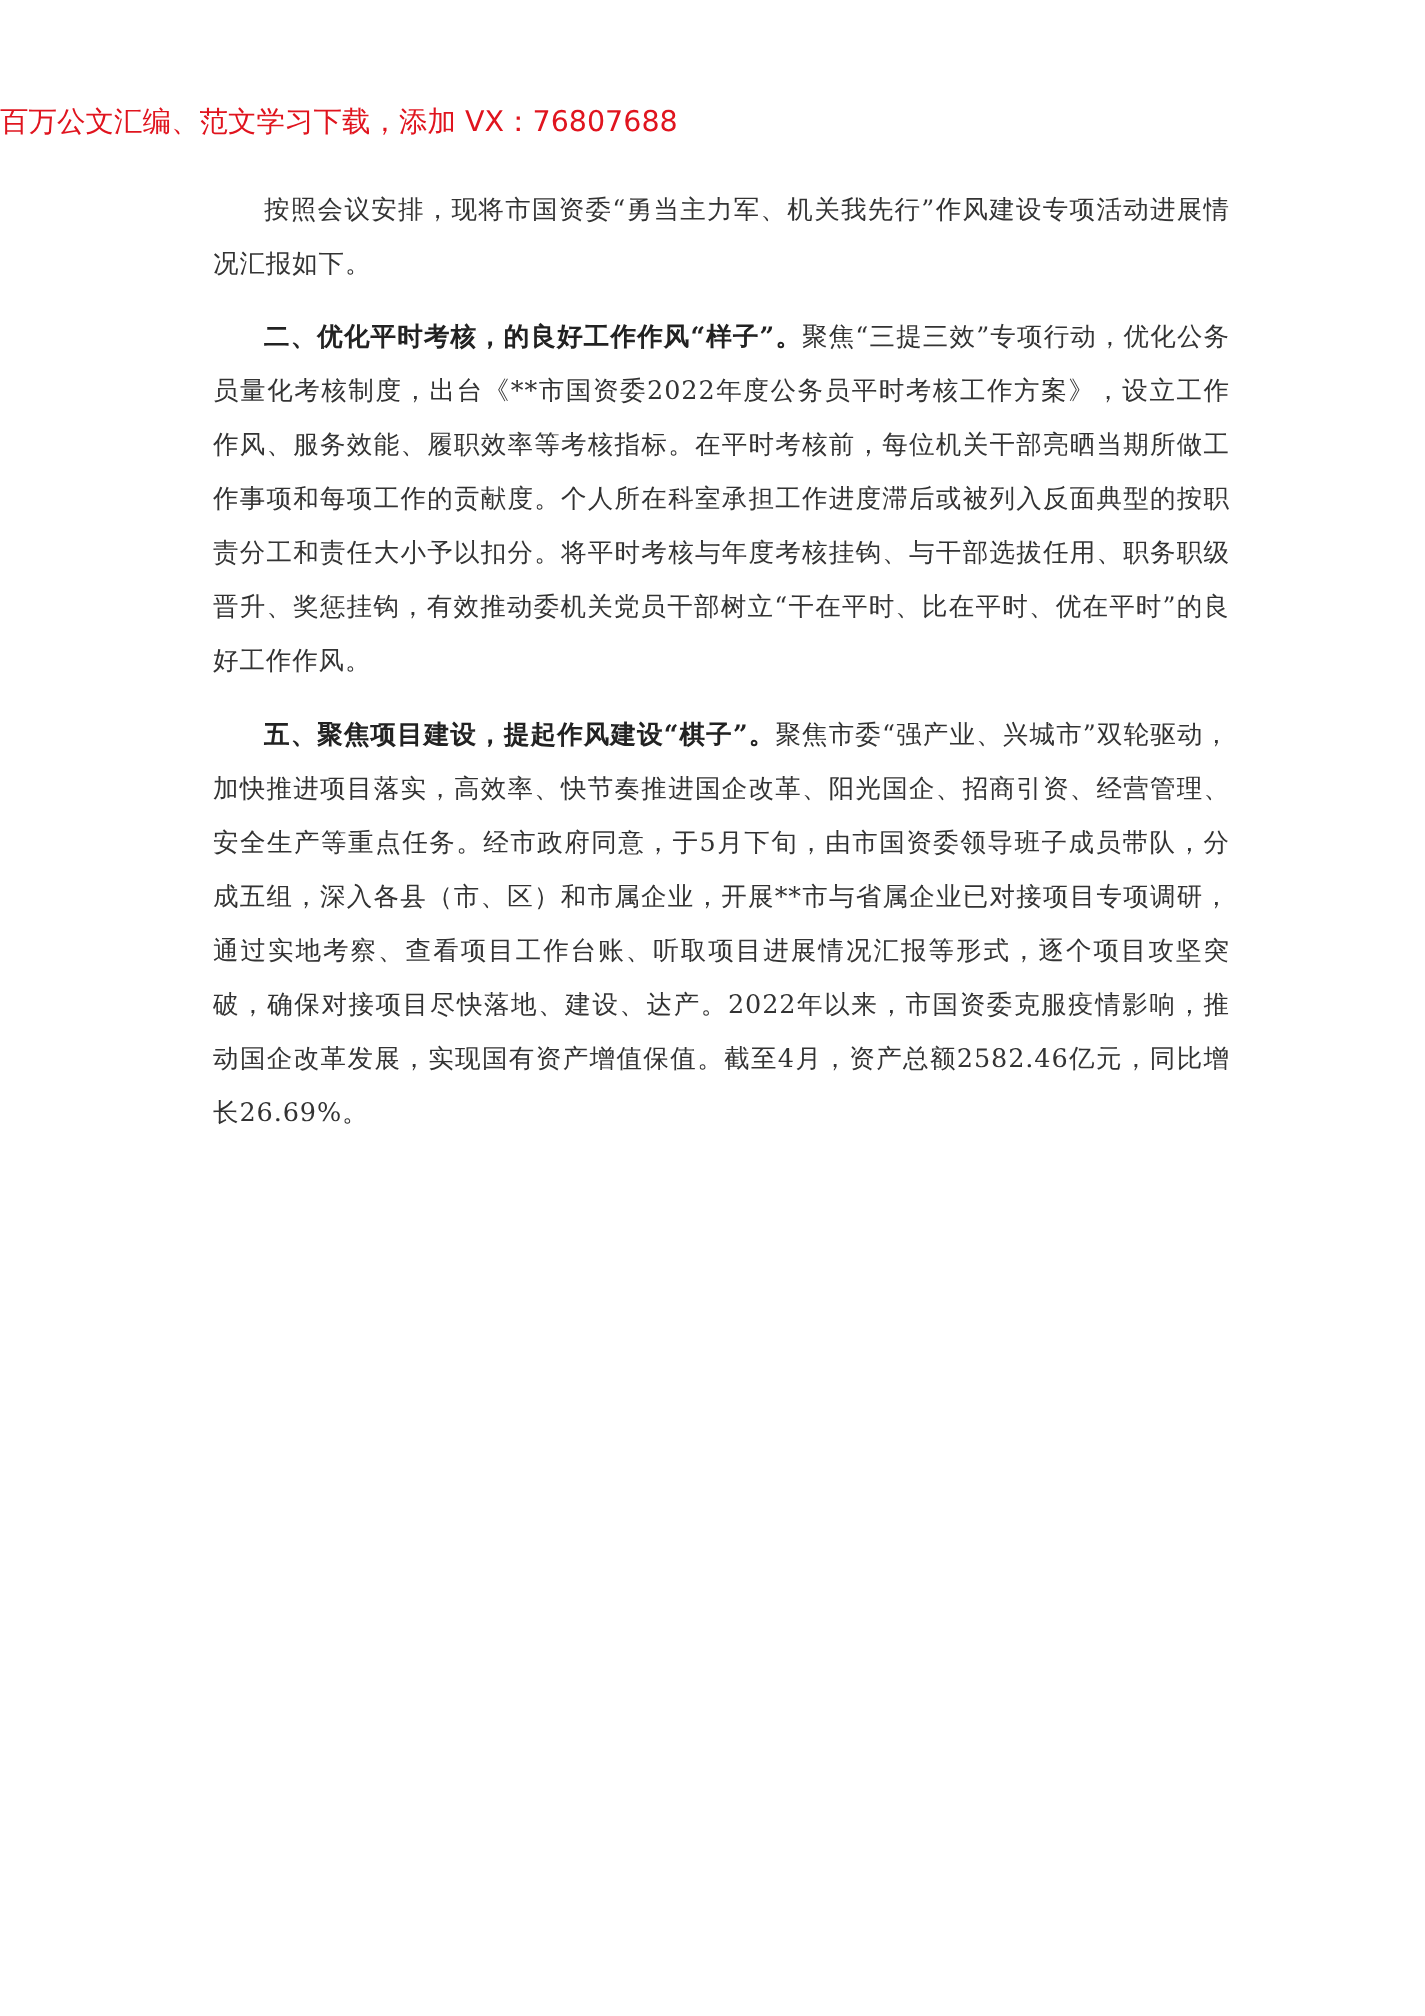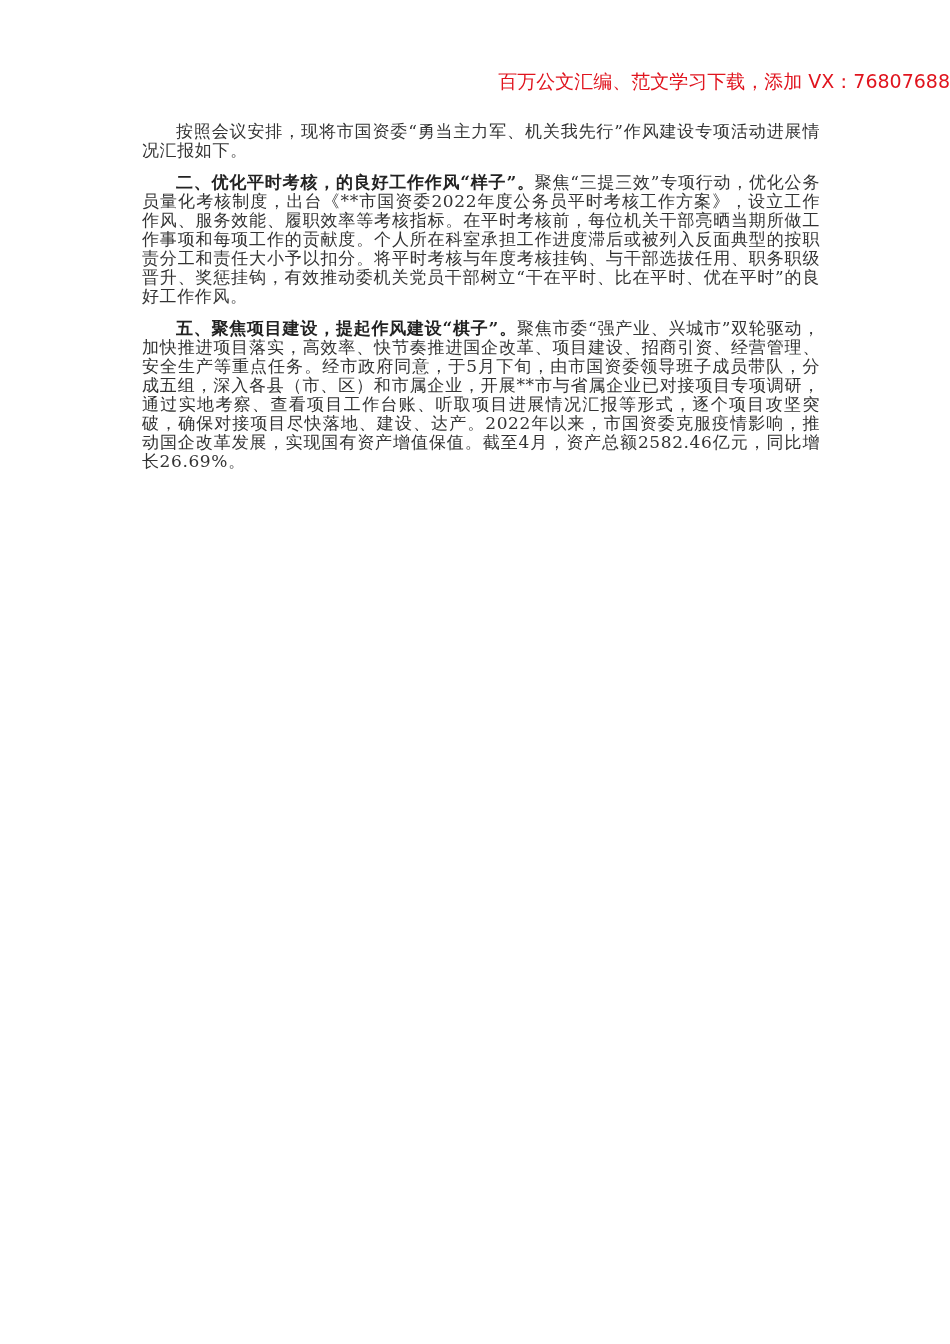--- a/index.html
+++ b/index.html
@@ -1,36 +1,36 @@
 <!DOCTYPE html>
 <html><head>
 <meta charset="utf-8">
 <style>
   html, body { margin: 0; padding: 0; background: #ffffff; }
   body { width: 950px; height: 1344px; position: relative; overflow: hidden;
          font-family: "DejaVu Serif", "Liberation Serif", serif; color: #333333; }
-  .header { position: absolute; top: 67px; left: 0; width: 950px; text-align: right;
+  .header { position: absolute; top: 67px; left: 0; width: 950px; text-align: left;
             font-family: "DejaVu Sans", "Liberation Sans", sans-serif; font-size: 19px;
             color: #e0141e; letter-spacing: 0px; line-height: 28px; }
   .content { position: absolute; top: 122px; left: 142px; width: 678px; font-size: 17px;
-             line-height: 19px; letter-spacing: 0.6px; text-align: justify; }
+             line-height: 36px; letter-spacing: 0.6px; text-align: justify; }
   .para { margin: 0 0 13px 0; text-indent: 34px; }
   .lead { font-weight: bold; color: #222222; }
 </style>
 </head>
 <body>
 
 <div class="header">百万公文汇编、范文学习下载，添加 VX：76807688</div>
 
 <div class="content">
   <p class="para">按照会议安排，现将市国资委“勇当主力军、机关我先行”作风建设专项活动进展情况汇报如下。</p>
 
 
   <p class="para">
     <span class="lead">二、优化平时考核，的良好工作作风“样子”。</span><span>聚焦“三提三效”专项行动，优化公务员量化考核制度，出台《**市国资委2022年度公务员平时考核工作方案》，设立工作作风、服务效能、履职效率等考核指标。在平时考核前，每位机关干部亮晒当期所做工作事项和每项工作的贡献度。个人所在科室承担工作进度滞后或被列入反面典型的按职责分工和责任大小予以扣分。将平时考核与年度考核挂钩、与干部选拔任用、职务职级晋升、奖惩挂钩，有效推动委机关党员干部树立“干在平时、比在平时、优在平时”的良好工作作风。</span>
   </p>
 
 
 
   <p class="para">
-    <span class="lead">五、聚焦项目建设，提起作风建设“棋子”。</span><span>聚焦市委“强产业、兴城市”双轮驱动，加快推进项目落实，高效率、快节奏推进国企改革、项目建设、招商引资、经营管理、安全生产等重点任务。经市政府同意，于5月下旬，由市国资委领导班子成员带队，分成五组，深入各县（市、区）和市属企业，开展**市与省属企业已对接项目专项调研，通过实地考察、查看项目工作台账、听取项目进展情况汇报等形式，逐个项目攻坚突破，确保对接项目尽快落地、建设、达产。2022年以来，市国资委克服疫情影响，推动国企改革发展，实现国有资产增值保值。截至4月，资产总额2582.46亿元，同比增长26.69%。</span>
+    <span class="lead">五、聚焦项目建设，提起作风建设“棋子”。</span><span>聚焦市委“强产业、兴城市”双轮驱动，加快推进项目落实，高效率、快节奏推进国企改革、阳光国企、招商引资、经营管理、安全生产等重点任务。经市政府同意，于5月下旬，由市国资委领导班子成员带队，分成五组，深入各县（市、区）和市属企业，开展**市与省属企业已对接项目专项调研，通过实地考察、查看项目工作台账、听取项目进展情况汇报等形式，逐个项目攻坚突破，确保对接项目尽快落地、建设、达产。2022年以来，市国资委克服疫情影响，推动国企改革发展，实现国有资产增值保值。截至4月，资产总额2582.46亿元，同比增长26.69%。</span>
   </p>
 </div>
 
 </body></html>

